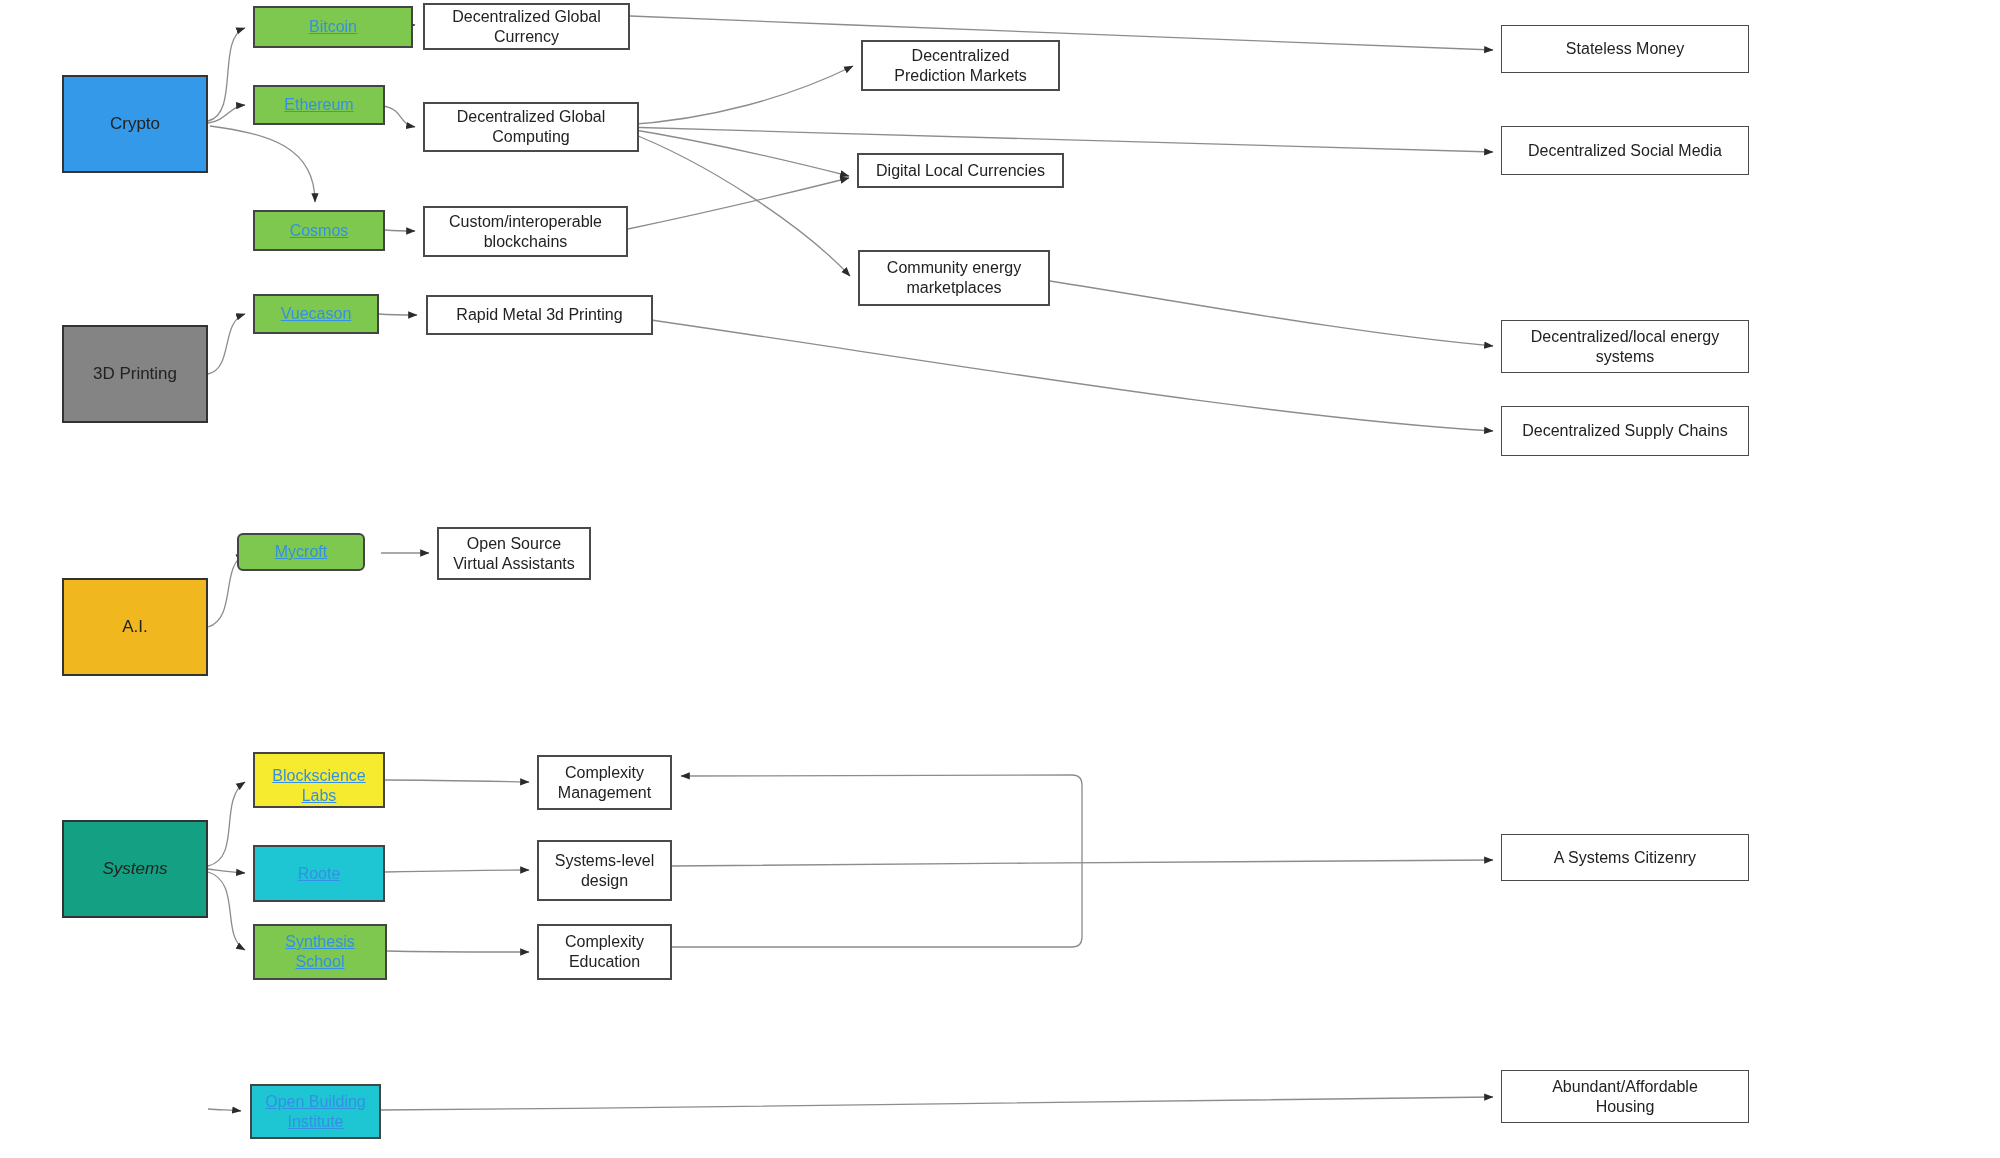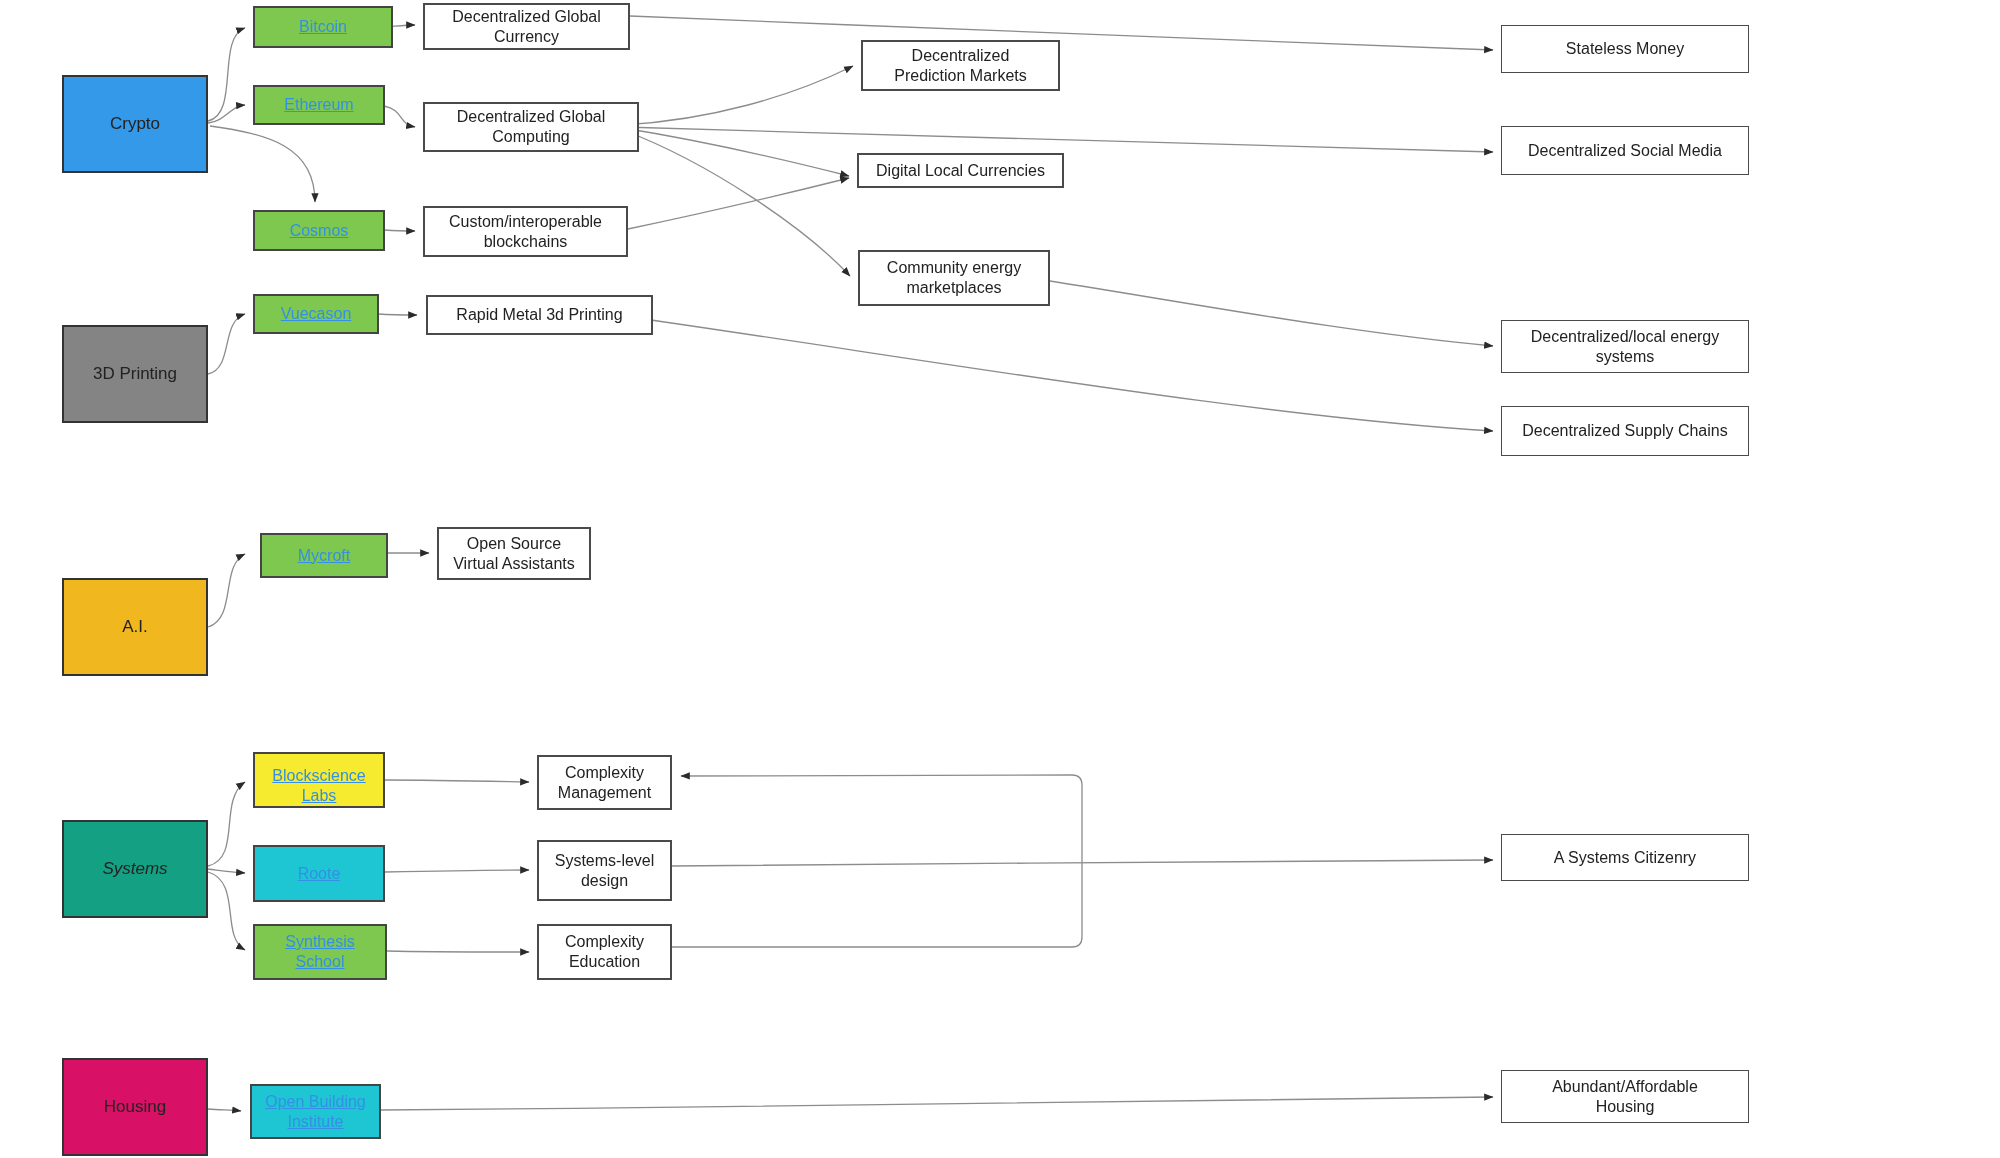--- a/index.html
+++ b/index.html
@@ -70,37 +70,34 @@
     </div>
   <div class="box cat c-gray" style="left:62px;top:325px;width:146px;height:98px;">
       <span>3D Printing</span>
     </div>
   <div class="box cat c-gold" style="left:62px;top:578px;width:146px;height:98px;">
       <span>A.I.</span>
     </div>
   <div class="box cat c-teal" style="left:62px;top:820px;width:146px;height:98px;font-style:italic;">
       <span>Systems</span>
     </div>
-  <div class="box cat c-pink" style="left:62px;top:1058px;width:146px;height:98px;">
-      <span>Housing</span>
-    </div>
 
-  <div class="box proj c-green" style="left:253px;top:6px;width:140px;height:42px;">
+  <div class="box proj c-green" style="left:253px;top:6px;width:160px;height:42px;">
       <span class="lnk">Bitcoin</span>
     </div>
   <div class="box proj c-green" style="left:253px;top:85px;width:132px;height:40px;">
       <span class="lnk">Ethereum</span>
     </div>
   <div class="box proj c-green" style="left:253px;top:210px;width:132px;height:41px;">
       <span class="lnk">Cosmos</span>
     </div>
   <div class="box proj c-green" style="left:253px;top:294px;width:126px;height:40px;">
       <span class="lnk">Vuecason</span>
     </div>
-  <div class="box proj c-green" style="left:260px;top:533px;width:128px;height:45px;">
+  <div class="box proj c-green" style="left:237px;top:533px;width:128px;height:38px;border-radius:6px;">
       <span class="lnk">Mycroft</span>
     </div>
   <div class="box proj c-yellow" style="left:253px;top:752px;width:132px;height:56px;align-items:flex-end;">
       <span class="lnk">Blockscience Labs</span>
     </div>
   <div class="box proj c-cyan" style="left:253px;top:845px;width:132px;height:57px;">
       <span class="lnk">Roote</span>
     </div>
   <div class="box proj c-green" style="left:253px;top:924px;width:134px;height:56px;">
       <span class="lnk">Synthesis School</span>

